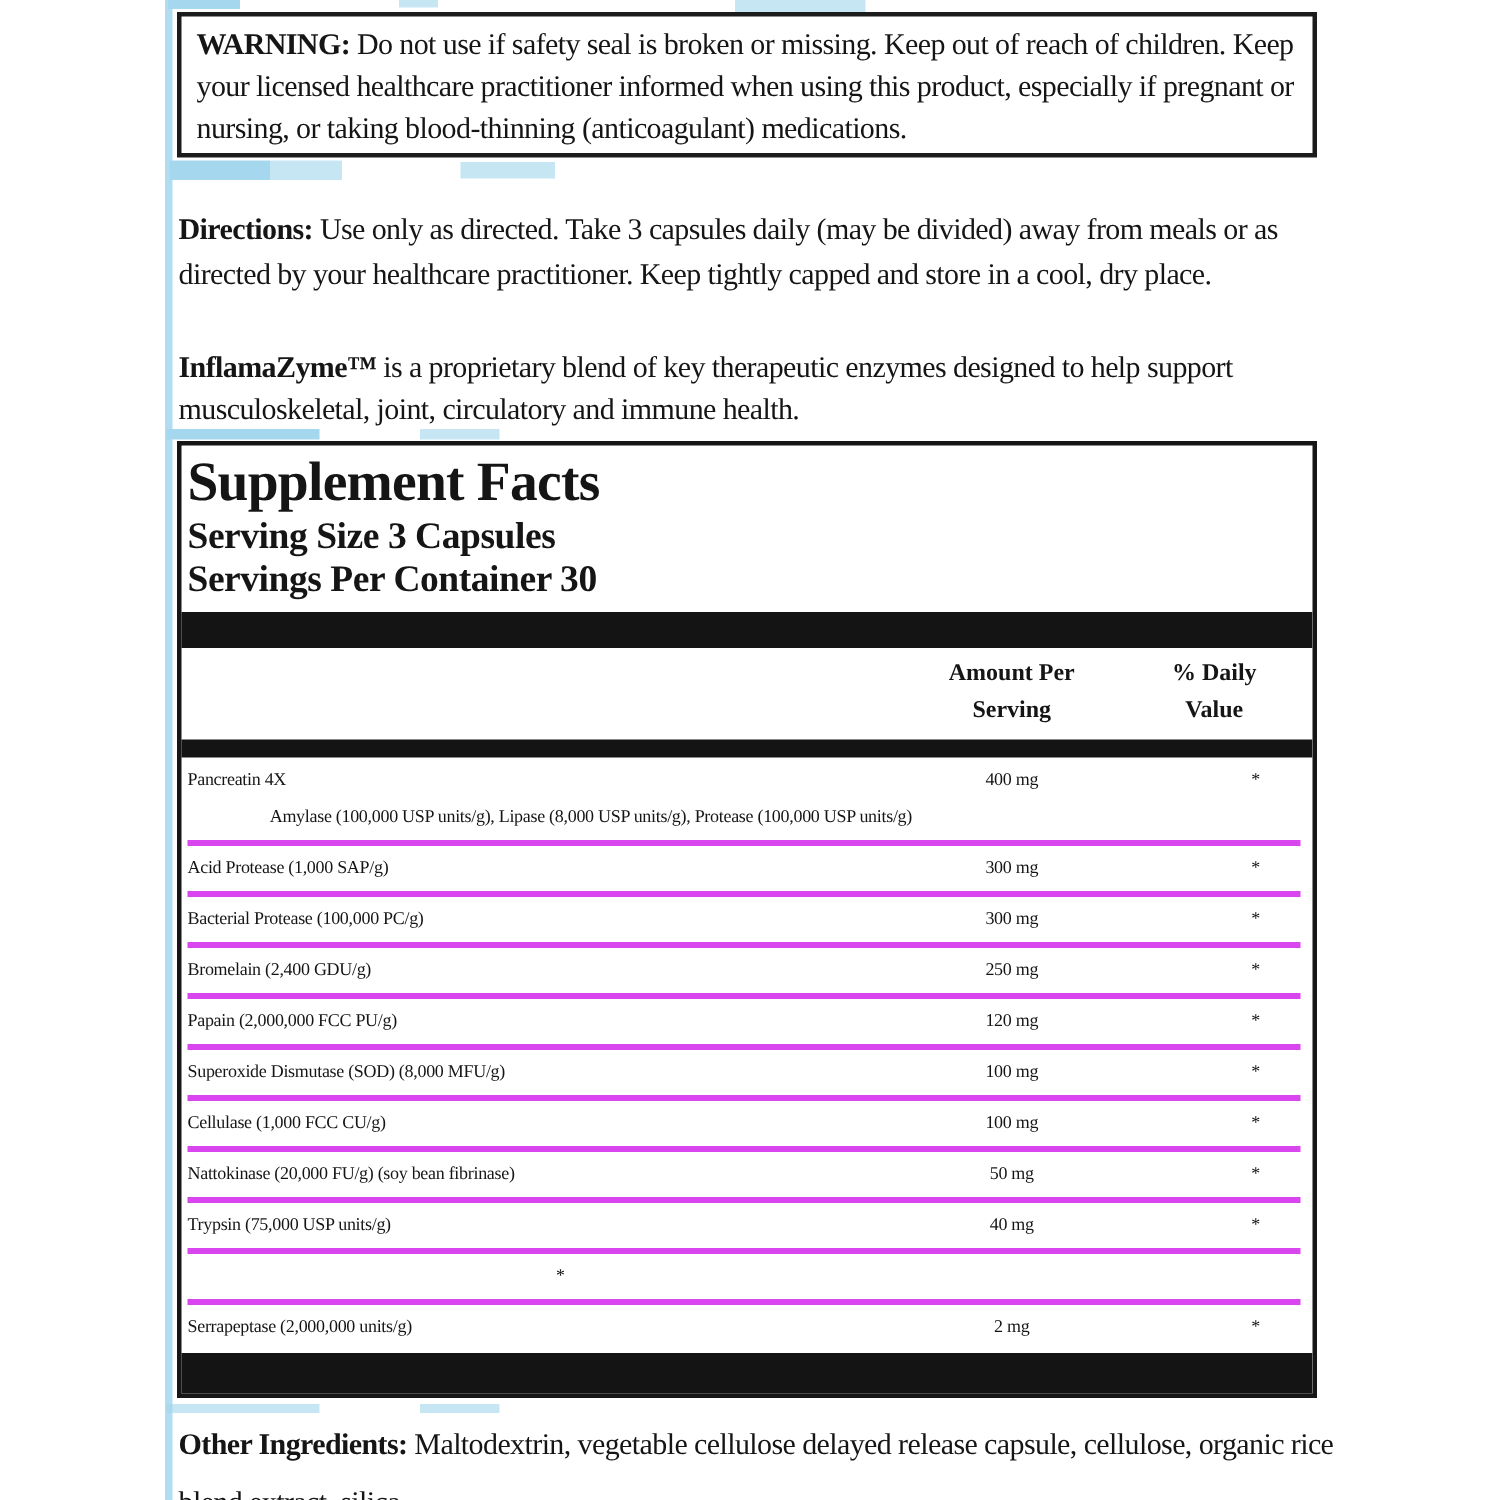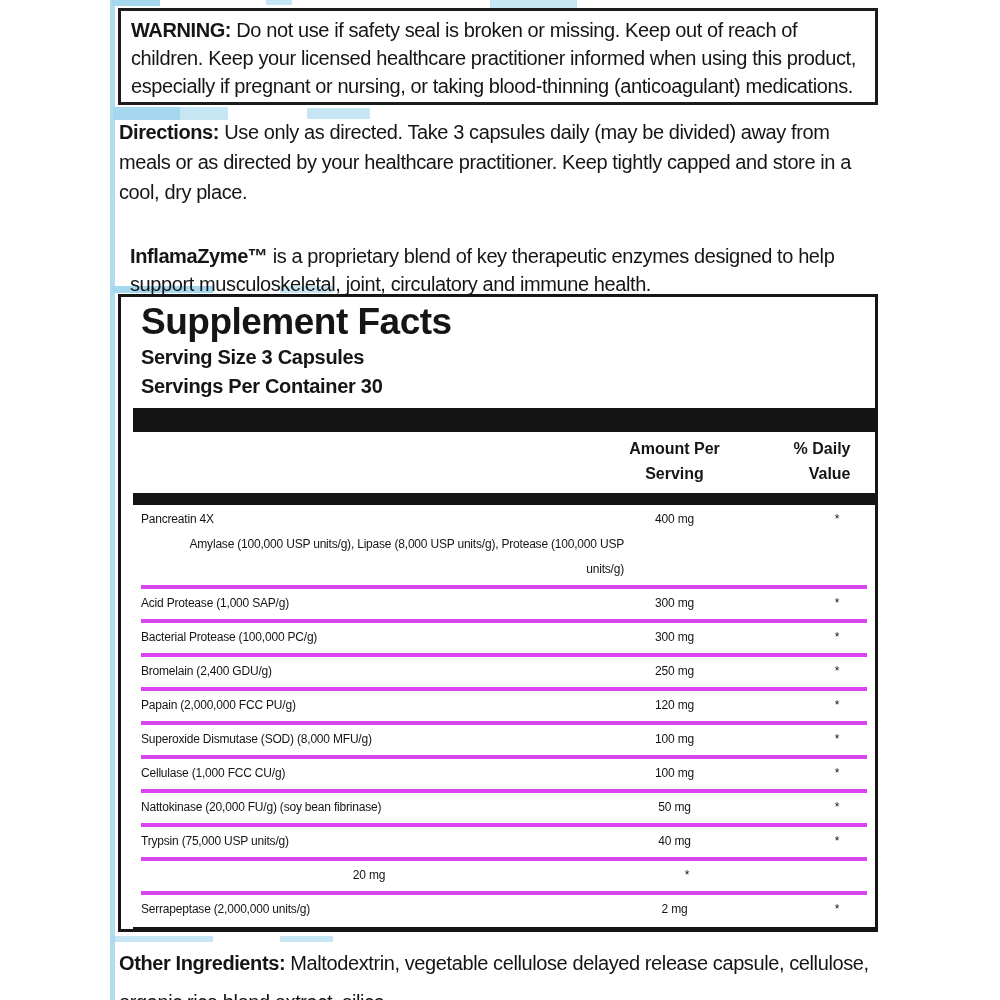--- a/index.html
+++ b/index.html
@@ -1,18 +1,18 @@
 <!DOCTYPE html>
 <html style="--stripe: #a5d7ee;"><head>
 <meta charset="utf-8">
 <style>
   html,body{margin:0;padding:0;background:#fff;}
   .canvas{
     position:relative;width:1000px;height:1000px;background:#fff;overflow:hidden;
-    font-family:Liberation Sans, sans-serif;color:#151515;
+    font-family:Liberation Serif, serif;color:#151515;
   }
   
   .stripe{position:absolute;background:var(--stripe,#a5d7ee);}
   .stripe.light{opacity:.62;}
   .stripe.left-line{left:110px;top:0;width:5px;height:1000px;opacity:.85;}
   .stripe.top-a{left:112px;top:0;width:48px;height:6px;}
   .stripe.top-b{left:266px;top:0;width:26px;height:5px;}
   .stripe.top-c{left:490px;top:0;width:87px;height:8px;}
   .stripe.g1a{left:113px;top:107px;width:67px;height:13px;}
   .stripe.g1b{left:180px;top:107px;width:48px;height:13px;}
@@ -24,41 +24,41 @@
 
   .para{letter-spacing:-0.4px;}
   .blabel{font-weight:bold;}
 
   .warning-box{
     position:absolute;left:118px;top:8px;width:760px;height:97px;box-sizing:border-box;
     border:3px solid #1c1c1c;padding:5px 10px 0 10px;
   }
   .warning-box p{margin:0;font-size:20px;line-height:28px;}
 
-  .directions{position:absolute;left:119px;top:117px;width:764px;margin:0;font-size:20px;line-height:30px;}
-  .desc{position:absolute;left:119px;top:231px;width:764px;margin:11px;font-size:20px;line-height:28px;}
+  .directions{position:absolute;left:119px;top:138px;width:764px;margin:0;font-size:20px;line-height:30px;}
+  .desc{position:absolute;left:119px;top:231px;width:764px;margin:0;font-size:20px;line-height:28px;}
   .other{position:absolute;left:119px;top:944px;width:772px;margin:0;font-size:20px;line-height:39px;}
 
   .facts-box{
     position:absolute;left:118px;top:294px;width:760px;height:638px;box-sizing:border-box;
-    border:3px solid #161616;padding:2px 8px 0 20px;overflow:hidden;
+    border:3px solid #161616;padding:2px 8px 0 4px;overflow:hidden;
   }
   .facts-title{margin:2px 0 0 0;font-size:37px;line-height:42px;font-weight:bold;letter-spacing:-0.5px;}
-  .serving-line{font-size:20px;line-height:29px;font-weight:bold;letter-spacing:-0.3px;}
+  .serving-line{font-size:25px;line-height:29px;font-weight:bold;letter-spacing:-0.3px;}
   .bar{background:#141414;margin:0 -8px;}
   .bar1{height:24px;margin-top:7px;}
   .bar2{height:12px;}
   .bar3{height:28px;margin-top:2px;}
 
   .hdr-row,.grid{display:grid;grid-template-columns:1fr 185px 115px;align-items:start;}
   .hdr-row{padding:4px 0 7px 0;}
   .hdr-cell{font-weight:bold;font-size:16px;line-height:25px;text-align:center;}
   .hdr-amount{padding-left:30px;}
   .hdr-amount span{display:inline-block;max-width:115px;}
-  .hdr-dv span{display:inline-block;max-width:82px;text-align:right;}
+  .hdr-dv span{display:inline-block;max-width:82px;}
 
   .rows{font-size:12px;letter-spacing:-0.2px;}
   .row{border-top:4px solid #d946ef;padding:2px 0 3px 0;}
   .row:first-child{border-top:none;}
   .cell{line-height:25px;}
   .cell.name{text-align:left;}
   .cell.amount{text-align:center;padding-left:30px;}
   .cell.dv{text-align:center;padding-left:55px;}
   .sub{padding-left:13px;line-height:25px;width:470px;text-align:right;}
   .sub:empty{display:none;}
@@ -180,21 +180,20 @@
     <div class="grid">
       <div class="cell name">Trypsin (75,000 USP units/g)</div>
       <div class="cell amount">40 mg</div>
       <div class="cell dv">*</div>
     </div>
 
   </div>
 
   <div class="row">
     <div class="grid">
-      <div class="cell amount">20 mg</div>
       <div class="cell dv">*</div>
     </div>
 
   </div>
 
   <div class="row">
     <div class="grid">
       <div class="cell name">Serrapeptase (2,000,000 units/g)</div>
       <div class="cell amount">2 mg</div>
       <div class="cell dv">*</div>

